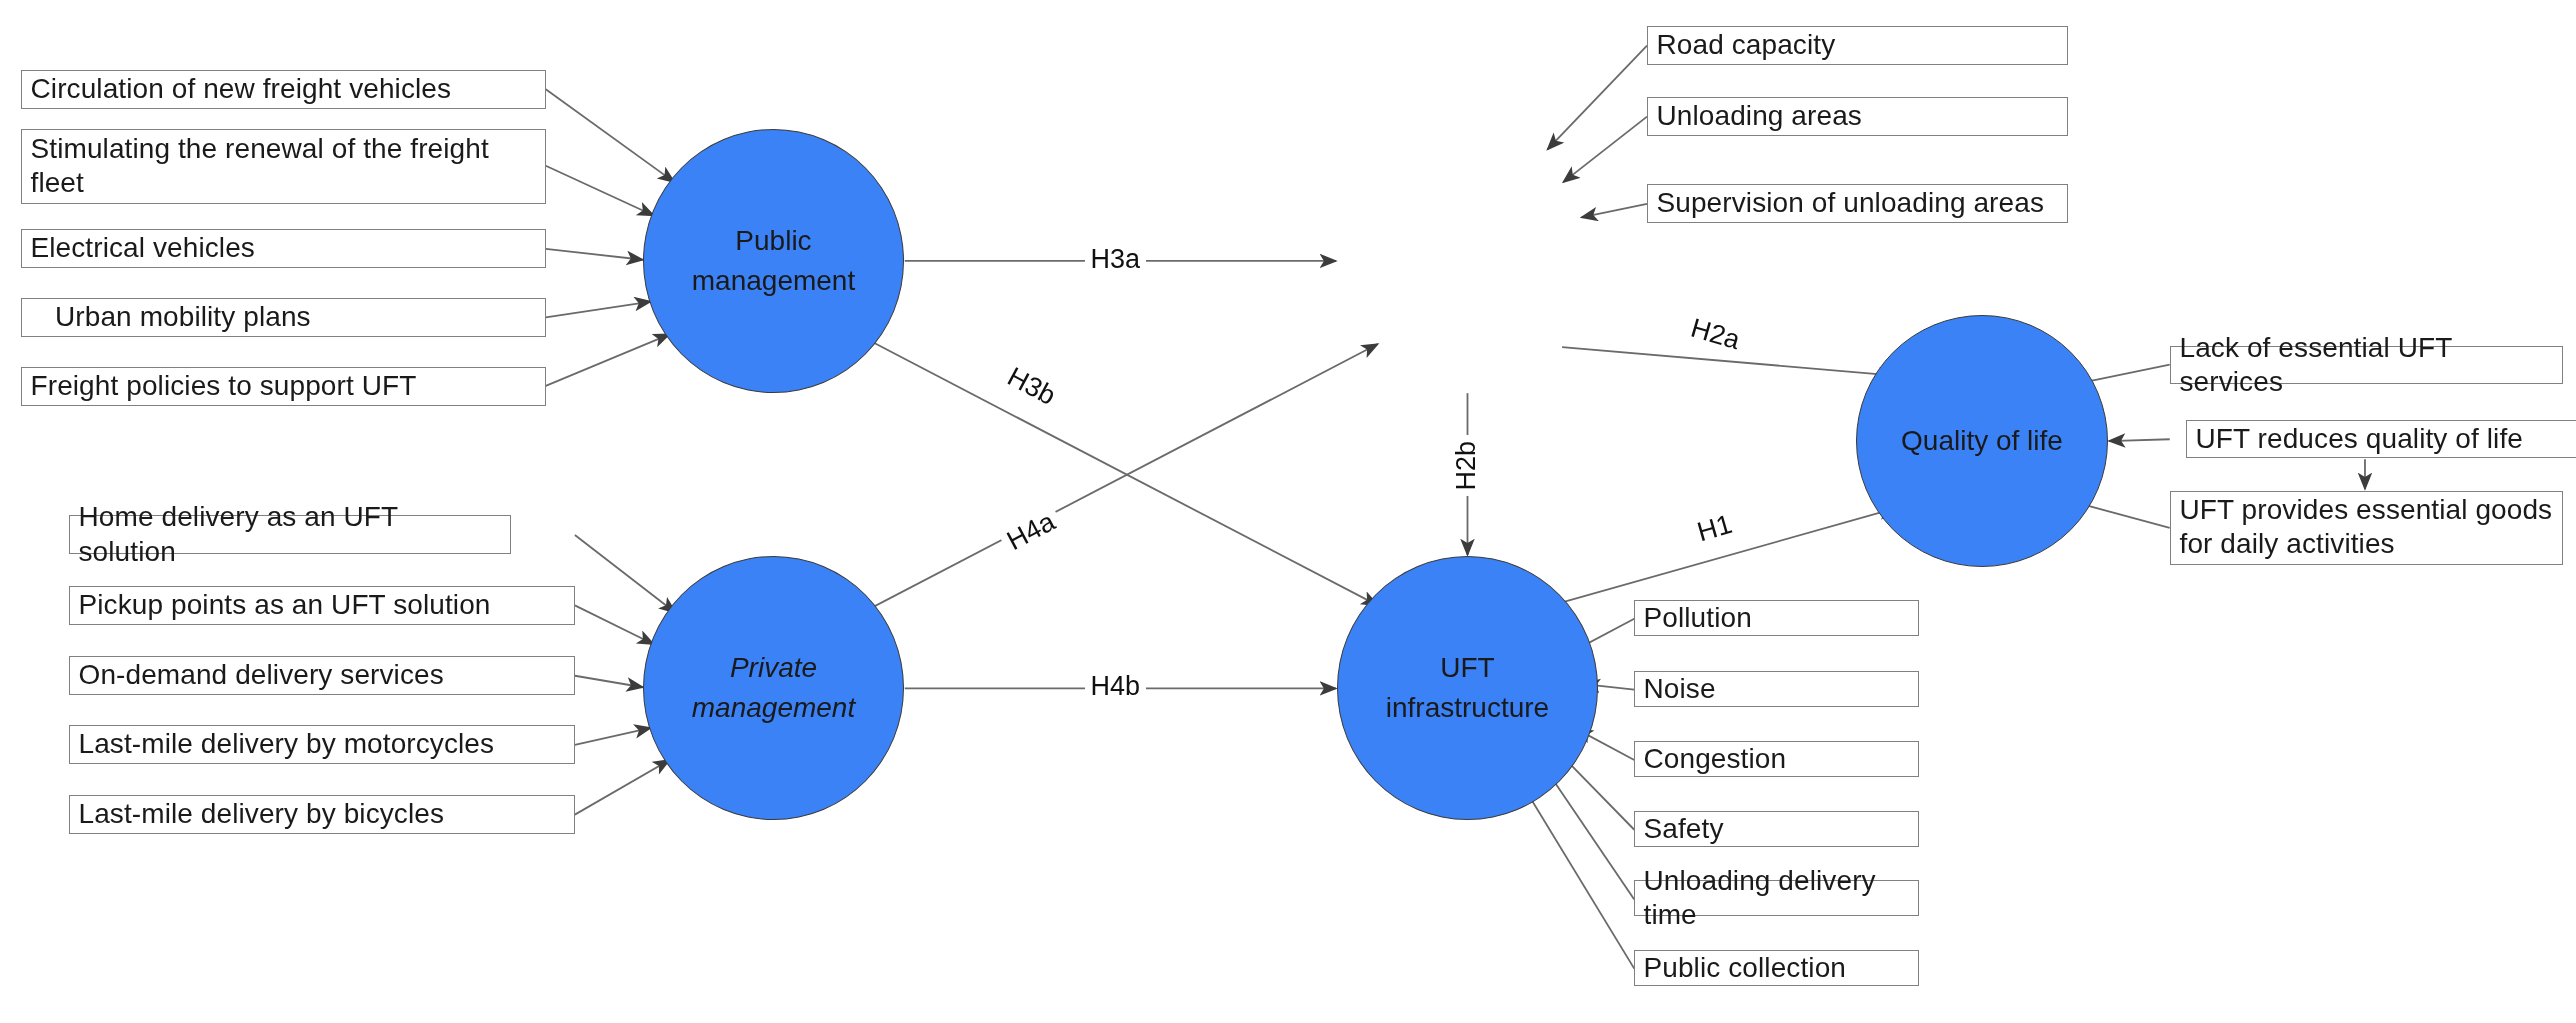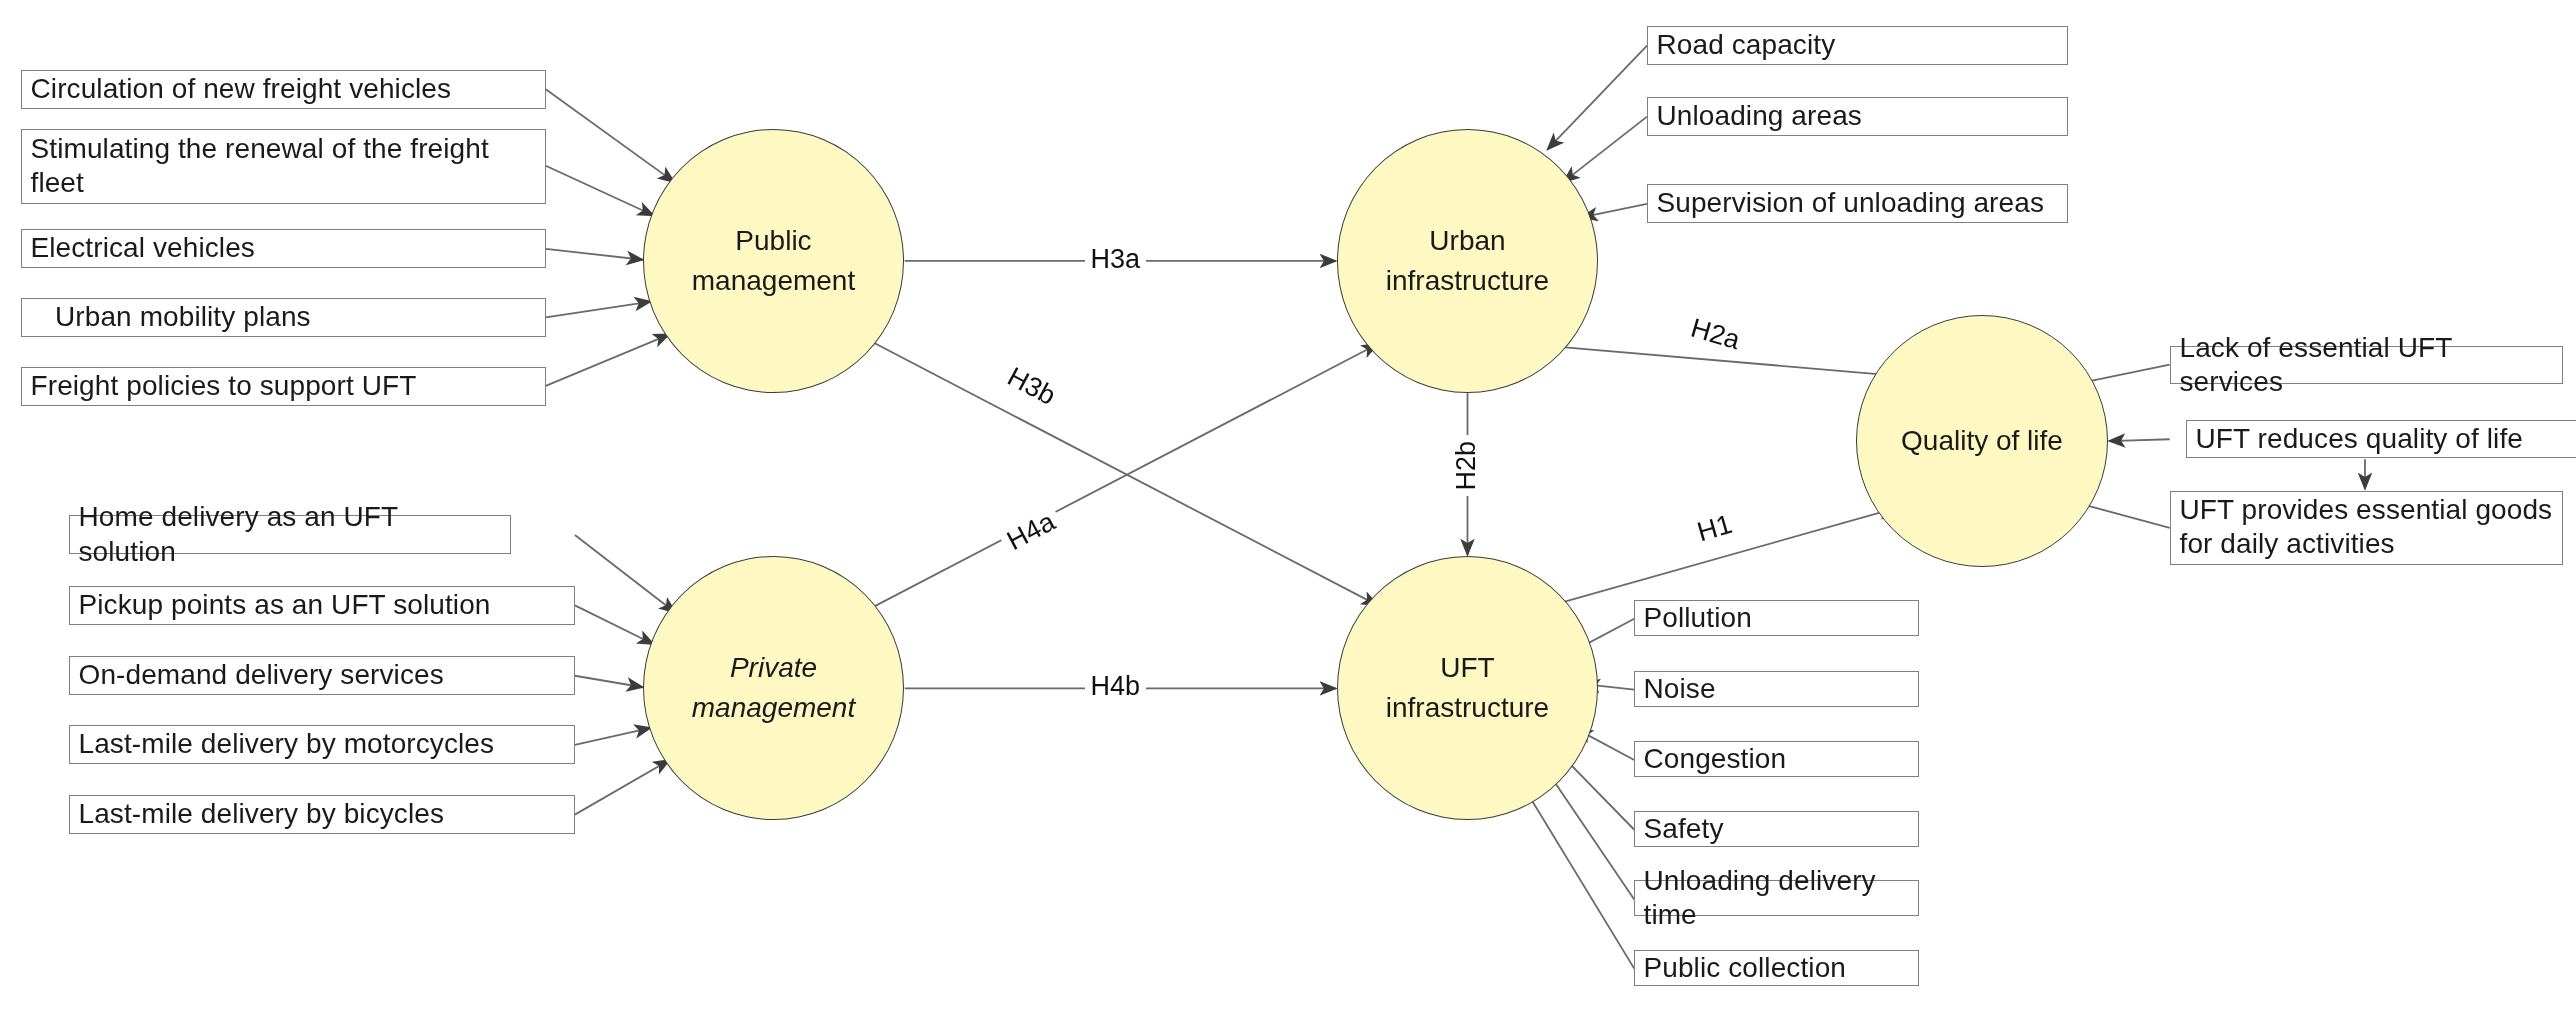--- a/index.html
+++ b/index.html
@@ -25,21 +25,21 @@
     color:#1a1a1a;
     letter-spacing:0.1px;
   }
   .ind-box.two-line{align-items:flex-end;padding-top:6px;}
 
   .construct{
     position:absolute;
     box-sizing:border-box;
     border:1.8px solid #3a3a3a;
     border-radius:50%;
-    background:#fef9c3;
+    background:#3b82f6;
     display:flex;
     align-items:center;
     justify-content:center;
     text-align:center;
     font-size:28px;
     line-height:1.42;
     color:#1a1a1a;
   }
 
   .hlabel{
@@ -181,26 +181,20 @@
     <span>UFT provides essential goods for daily activities</span>
   </div>
 
   <div class="construct" style="left:643px;top:129px;width:261px;height:264px;">
     <span>
       <span>Public</span><br>
       <span>management</span>
     </span>
   </div>
 
-  <div class="construct" style="left:1337px;top:129px;width:261px;height:264px;">
-    <span>
-      <span>Urban</span><br>
-      <span>infrastructure</span>
-    </span>
-  </div>
 
   <div class="construct" style="left:643px;top:556px;width:261px;height:264px;font-style:italic;">
     <span>
       <span>Private</span><br>
       <span>management</span>
     </span>
   </div>
 
   <div class="construct" style="left:1337px;top:556px;width:261px;height:264px;">
     <span>

